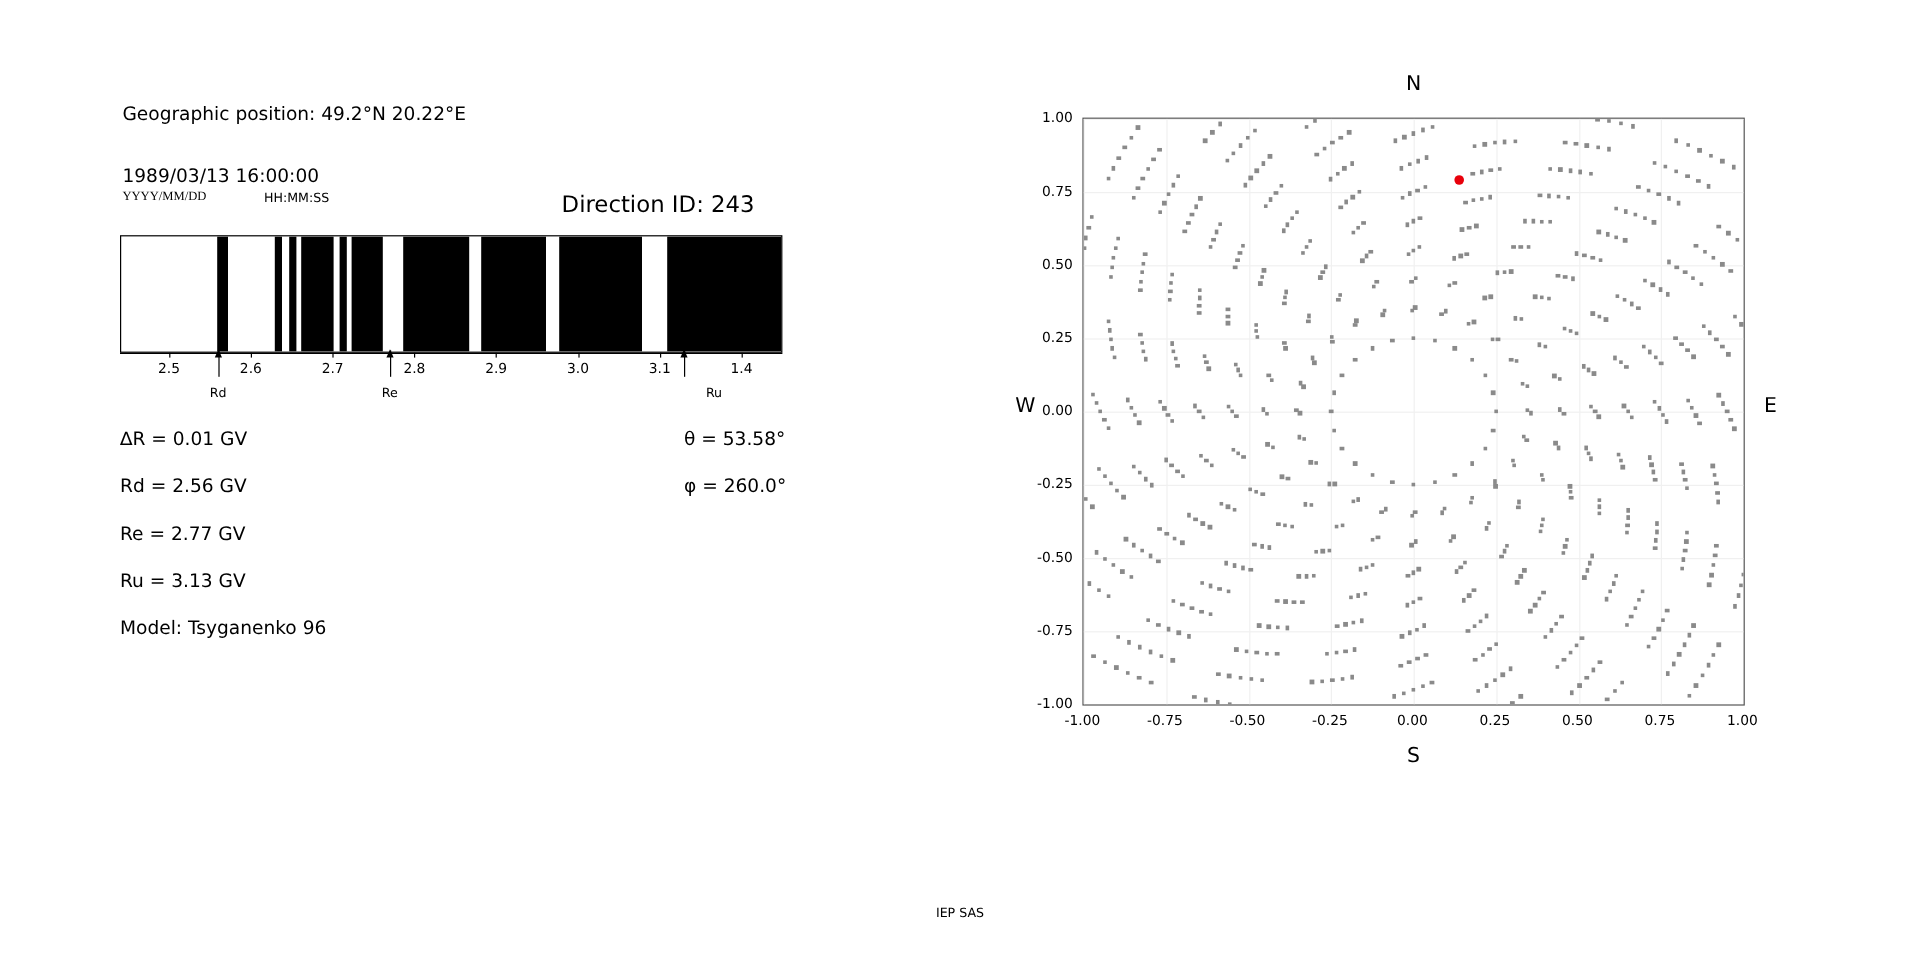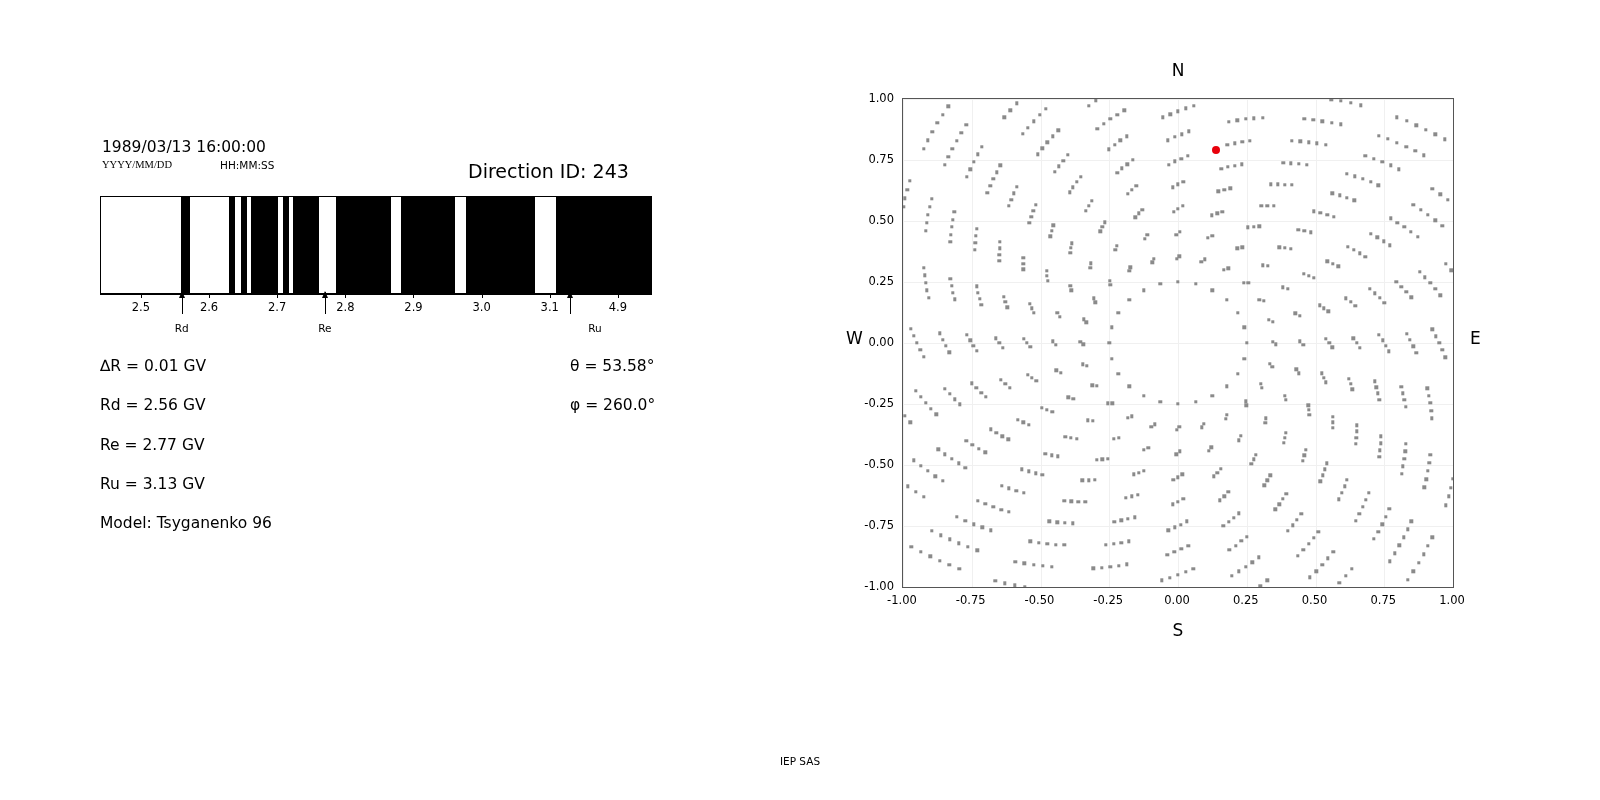--- a/index.html
+++ b/index.html
@@ -213,20 +213,21 @@
     width: 1600px;
     text-align: center;
     font-size: 10.5px;
   }
 </style>
 </head>
 <body>
 
 <div id="left-panel">
 
+  <div class="meta-line" id="geo-position">Geographic position: 49.2°N 20.22°E</div>
   <div class="meta-line" id="datetime">1989/03/13 16:00:00</div>
   <div class="meta-line" id="fmt-date">YYYY/MM/DD</div>
   <div class="meta-line" id="fmt-time">HH:MM:SS</div>
   <div class="meta-line" id="direction-id">Direction ID: 243</div>
 
   <div id="penumbra-wrap">
     <div id="penumbra-bar">
         <div class="band" style="left: 80.4148px; width: 8.85926px;"></div>
         <div class="band" style="left: 128.119px; width: 6.13333px;"></div>
         <div class="band" style="left: 139.704px; width: 6.13333px;"></div>
@@ -250,21 +251,21 @@
       <div class="tick-label" style="left: 177.185px;">2.7</div>
       <div class="tick" style="left: 245.333px;"></div>
       <div class="tick-label" style="left: 245.333px;">2.8</div>
       <div class="tick" style="left: 313.481px;"></div>
       <div class="tick-label" style="left: 313.481px;">2.9</div>
       <div class="tick" style="left: 381.63px;"></div>
       <div class="tick-label" style="left: 381.63px;">3.0</div>
       <div class="tick" style="left: 449.778px;"></div>
       <div class="tick-label" style="left: 449.778px;">3.1</div>
       <div class="tick" style="left: 517.926px;"></div>
-      <div class="tick-label" style="left: 517.926px;">4.9</div>
+      <div class="tick-label" style="left: 517.926px;">1.4</div>
       <div class="marker" style="left: 81.7778px;"></div>
       <div class="marker-label" style="left: 81.7778px;">Rd</div>
       <div class="marker" style="left: 224.889px;"></div>
       <div class="marker-label" style="left: 224.889px;">Re</div>
       <div class="marker" style="left: 470.222px;"></div>
       <div class="marker-label" style="left: 495px;">Ru</div>
     </div>
 
   <div class="value-line" id="val-dr">∆R = 0.01 GV</div>
   <div class="value-line" id="val-rd">Rd = 2.56 GV</div>

